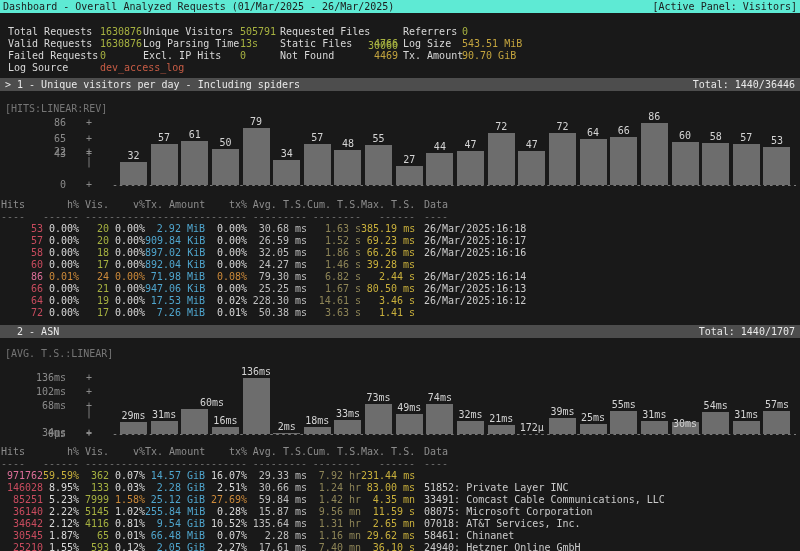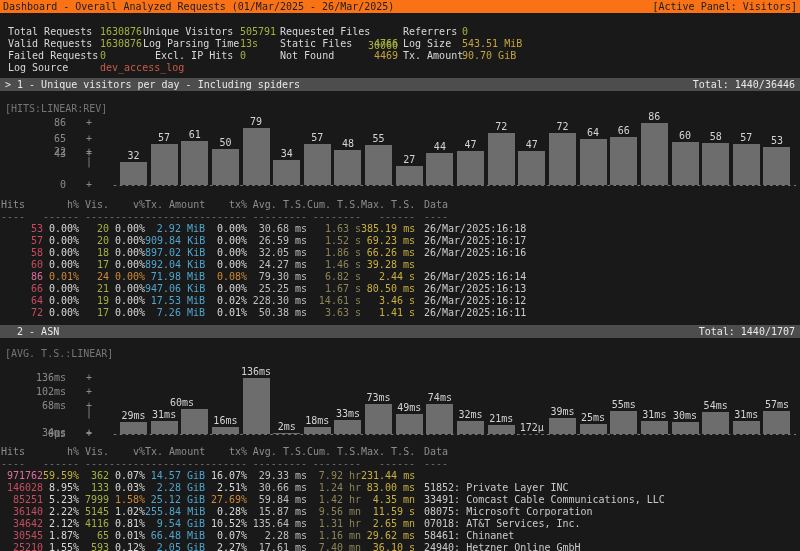--- a/index.html
+++ b/index.html
@@ -1,19 +1,19 @@
 <!DOCTYPE html>
 <html><head>
 <meta charset="utf-8">
 <style>
   html,body{margin:0;padding:0;background:#0d0d0d;}
   .screen{position:relative;width:800px;height:551px;background:#191919;overflow:hidden;
           font-family:"DejaVu Sans Mono",monospace;font-size:10px;line-height:12px;cursor:default;}
   .abs{position:absolute;}
-  .topbar{position:absolute;top:0;left:0;right:0;height:13px;background:#f97316;color:#1c1c1c;
+  .topbar{position:absolute;top:0;left:0;right:0;height:13px;background:#5eead4;color:#1c1c1c;
           line-height:13px;display:flex;justify-content:space-between;padding:0 3px;box-sizing:border-box;}
   .topbar span{white-space:pre;}
   .pbar{position:absolute;left:0;right:0;height:13px;background:#4d4d4d;color:#e9e9e9;
         line-height:13px;display:flex;justify-content:space-between;padding:0 5px;box-sizing:border-box;}
   .pbar span{white-space:pre;}
   .meta{position:absolute;color:#757575;white-space:pre;}
   
   .bar{position:absolute;background:#6d6d6d;}
   .blabel{position:absolute;color:#d4d4d4;transform:translateX(-50%);white-space:nowrap;}
   .tick{position:absolute;left:0;width:96px;height:12px;}
@@ -55,21 +55,21 @@
       <span class="abs w" style="top: 38px; left: 8px;">Valid Requests</span>
       <span class="abs g" style="top: 38px; left: 100px;">1630876</span>
       <span class="abs w" style="top: 38px; left: 143px;">Log Parsing Time</span>
       <span class="abs g" style="top: 38px; left: 240px;">13s</span>
       <span class="abs w" style="top: 38px; left: 280px;">Static Files</span>
       <span class="abs g" style="top: 38px; left: 336px; width: 62px; display: inline-block; text-align: right;">4766</span>
       <span class="abs w" style="top: 38px; left: 403px;">Log Size</span>
       <span class="abs gd" style="top: 38px; left: 462px;">543.51 MiB</span>
       <span class="abs w" style="top: 50px; left: 8px;">Failed Requests</span>
       <span class="abs g" style="top: 50px; left: 100px;">0</span>
-      <span class="abs w" style="top: 50px; left: 155px;">Excl. IP Hits</span>
+      <span class="abs w" style="top: 50px; left: 143px;">Excl. IP Hits</span>
       <span class="abs g" style="top: 50px; left: 240px;">0</span>
       <span class="abs w" style="top: 50px; left: 280px;">Not Found</span>
       <span class="abs gd" style="top: 50px; left: 336px; width: 62px; display: inline-block; text-align: right;">4469</span>
       <span class="abs w" style="top: 50px; left: 403px;">Tx. Amount</span>
       <span class="abs gd" style="top: 50px; left: 462px;">90.70 GiB</span>
       <span class="abs w" style="top: 62px; left: 8px;">Log Source</span>
       <span class="abs ls" style="top: 62px; left: 100px;">dev_access_log</span>
     </div>
 
   <div class="pbar" style="top:78px">
@@ -258,21 +258,20 @@
       <div class="trow" style="top: 108px;">
         <span class="r c0">72</span>
         <span class="w c1">0.00%</span>
         <span class="g c2">17</span>
         <span class="w c3">0.00%</span>
         <span class="c c4">7.26 MiB</span>
         <span class="w c5">0.01%</span>
         <span class="a c6">50.38 ms</span>
         <span class="d c7">3.63 s</span>
         <span class="y c8">1.41 s</span>
-        <span class="t c9">26/Mar/2025:16:11</span>
       </div>
     </div>
 
   <div class="pbar" style="top:325px">
     <span>  2 - ASN</span>
     <span>Total: 1440/1707</span>
   </div>
   <div class="meta" style="top:348px;left:5px">[AVG. T.S.:LINEAR]</div>
   <div id="chart1" class="abs" style="top:362px;left:0;right:0;height:85px">
       <span class="tick" style="top: 10px;">
@@ -297,21 +296,21 @@
       </span>
       <span class="tick" style="top: 45px;">
         <span class="tp">|</span>
       </span>
       <span class="dash" style="top: 66px; left: 112px; width: 684px;">----------------------------------------------------------------------------------------------------------------------------------</span>
       <span class="bar" style="left: 120px; width: 27px; top: 60px; height: 12px;"></span>
       <span class="blabel" style="top: 48px; left: 133.5px;">29ms</span>
       <span class="bar" style="left: 150.64px; width: 27px; top: 59px; height: 13px;"></span>
       <span class="blabel" style="top: 47px; left: 164.14px;">31ms</span>
       <span class="bar" style="left: 181.28px; width: 27px; top: 47px; height: 25px;"></span>
-      <span class="blabel" style="top: 35px; left: 182px;">60ms</span>
+      <span class="blabel" style="top: 35px; left: 212px;">60ms</span>
       <span class="bar" style="left: 211.92px; width: 27px; top: 65px; height: 7px;"></span>
       <span class="blabel" style="top: 53px; left: 225.42px;">16ms</span>
       <span class="bar" style="left: 242.56px; width: 27px; top: 16px; height: 56px;"></span>
       <span class="blabel" style="top: 4px; left: 256.06px;">136ms</span>
       <span class="bar" style="left: 273.2px; width: 27px; top: 71px; height: 1px;"></span>
       <span class="blabel" style="top: 59px; left: 286.7px;">2ms</span>
       <span class="bar" style="left: 303.84px; width: 27px; top: 65px; height: 7px;"></span>
       <span class="blabel" style="top: 53px; left: 317.34px;">18ms</span>
       <span class="bar" style="left: 334.48px; width: 27px; top: 58px; height: 14px;"></span>
       <span class="blabel" style="top: 46px; left: 347.98px;">33ms</span>
@@ -328,21 +327,21 @@
       <span class="blabel" style="top: 60px; left: 531.82px;">172μ</span>
       <span class="bar" style="left: 548.96px; width: 27px; top: 56px; height: 16px;"></span>
       <span class="blabel" style="top: 44px; left: 562.46px;">39ms</span>
       <span class="bar" style="left: 579.6px; width: 27px; top: 62px; height: 10px;"></span>
       <span class="blabel" style="top: 50px; left: 593.1px;">25ms</span>
       <span class="bar" style="left: 610.24px; width: 27px; top: 49px; height: 23px;"></span>
       <span class="blabel" style="top: 37px; left: 623.74px;">55ms</span>
       <span class="bar" style="left: 640.88px; width: 27px; top: 59px; height: 13px;"></span>
       <span class="blabel" style="top: 47px; left: 654.38px;">31ms</span>
       <span class="bar" style="left: 671.52px; width: 27px; top: 60px; height: 12px;"></span>
-      <span class="blabel" style="top: 48px; left: 685.02px;">30ms</span>
+      <span class="blabel" style="top: 56px; left: 685.02px;">30ms</span>
       <span class="bar" style="left: 702.16px; width: 27px; top: 50px; height: 22px;"></span>
       <span class="blabel" style="top: 38px; left: 715.66px;">54ms</span>
       <span class="bar" style="left: 732.8px; width: 27px; top: 59px; height: 13px;"></span>
       <span class="blabel" style="top: 47px; left: 746.3px;">31ms</span>
       <span class="bar" style="left: 763.44px; width: 27px; top: 49px; height: 23px;"></span>
       <span class="blabel" style="top: 37px; left: 776.94px;">57ms</span>
     </div>
   <div id="table1" class="abs" style="top:446px;left:0;right:0;height:110px">
       <div class="trow" style="top: 0px;">
         <span class="hd c0 la">Hits</span>

